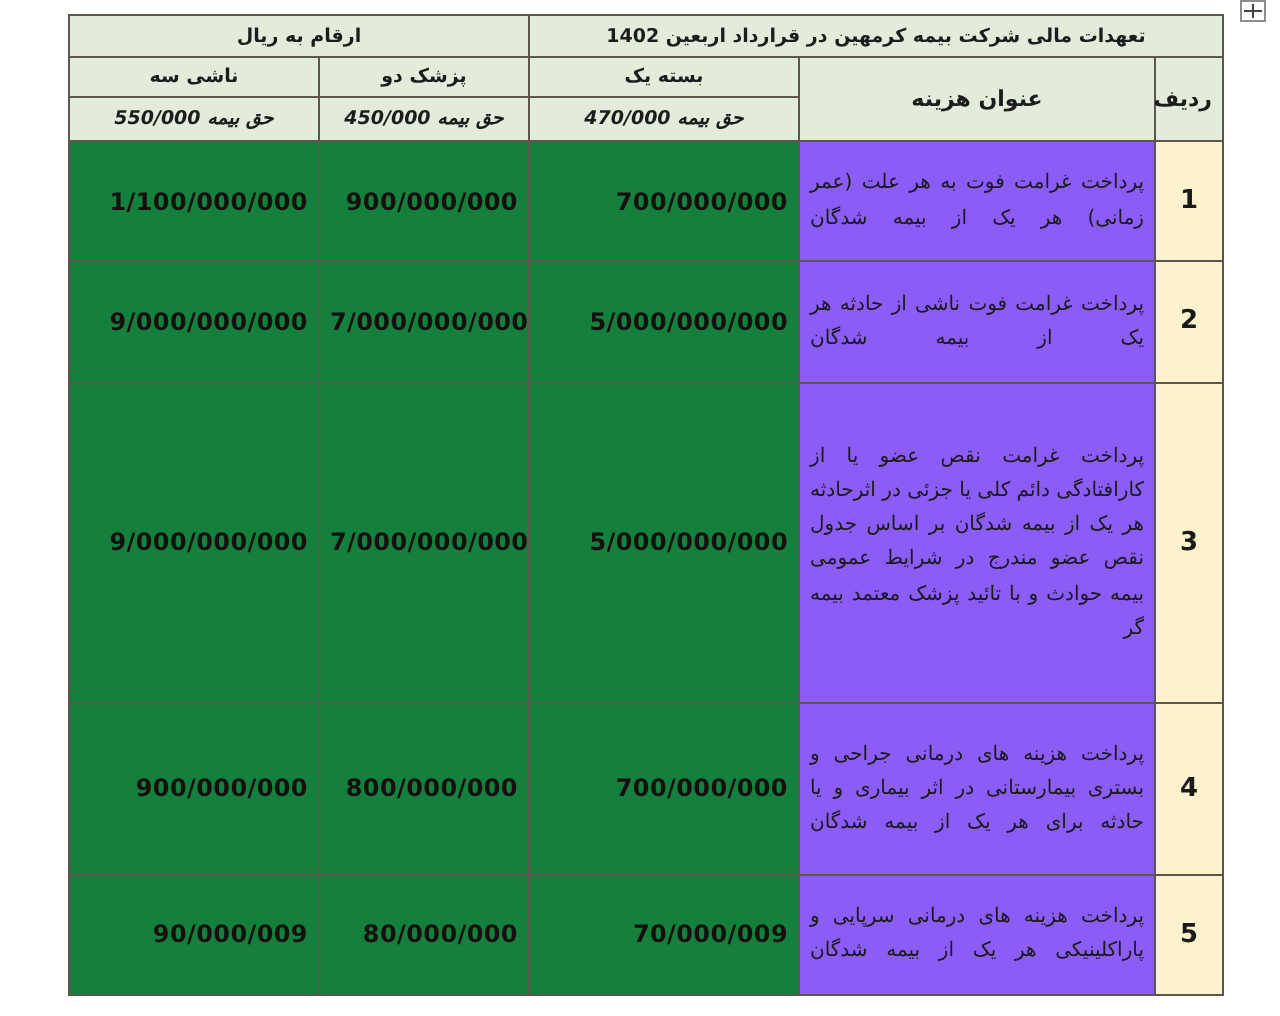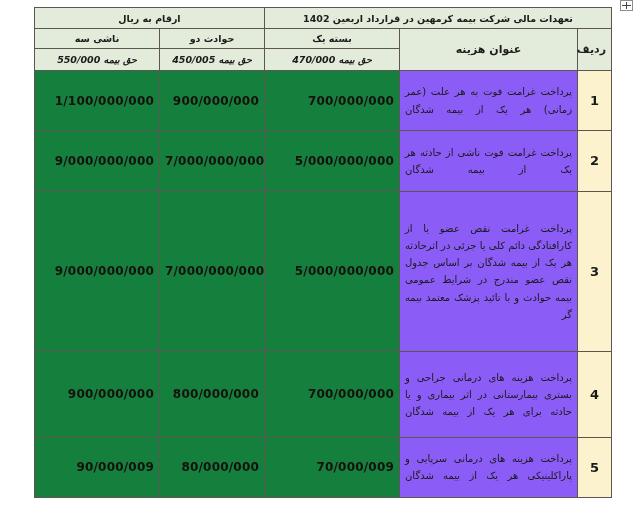--- a/index.html
+++ b/index.html
@@ -147,27 +147,27 @@
 
       <tr>
         <td class="hdr-green title-bar" colspan="3">تعهدات مالی شرکت بیمه کرمهین در قرارداد اربعین 1402</td>
         <td class="hdr-green title-bar currency" colspan="2">ارقام به ریال</td>
       </tr>
 
       <tr>
         <td class="hdr-green col-head-merged" rowspan="2">ردیف</td>
         <td class="hdr-green col-head-merged" rowspan="2">عنوان هزینه</td>
         <td class="hdr-green col-head-top">بسته یک</td>
-        <td class="hdr-green col-head-top">حوادث دو</td>
+        <td class="hdr-green col-head-top">پزشک دو</td>
         <td class="hdr-green col-head-top">ناشی سه</td>
       </tr>
 
       <tr>
         <td class="hdr-green col-head-bot">حق بیمه 470/000</td>
-        <td class="hdr-green col-head-bot">حق بیمه 450/005</td>
+        <td class="hdr-green col-head-bot">حق بیمه 450/000</td>
         <td class="hdr-green col-head-bot">حق بیمه 550/000</td>
       </tr>
 
       <tr>
         <td class="rank-cell">1</td>
         <td class="desc-cell">پرداخت غرامت فوت به هر علت (عمر زمانی) هر یک از بیمه شدگان</td>
         <td class="amount-cell">700/000/000</td>
         <td class="amount-cell">900/000/000</td>
         <td class="amount-cell">1/100/000/000</td>
       </tr>

